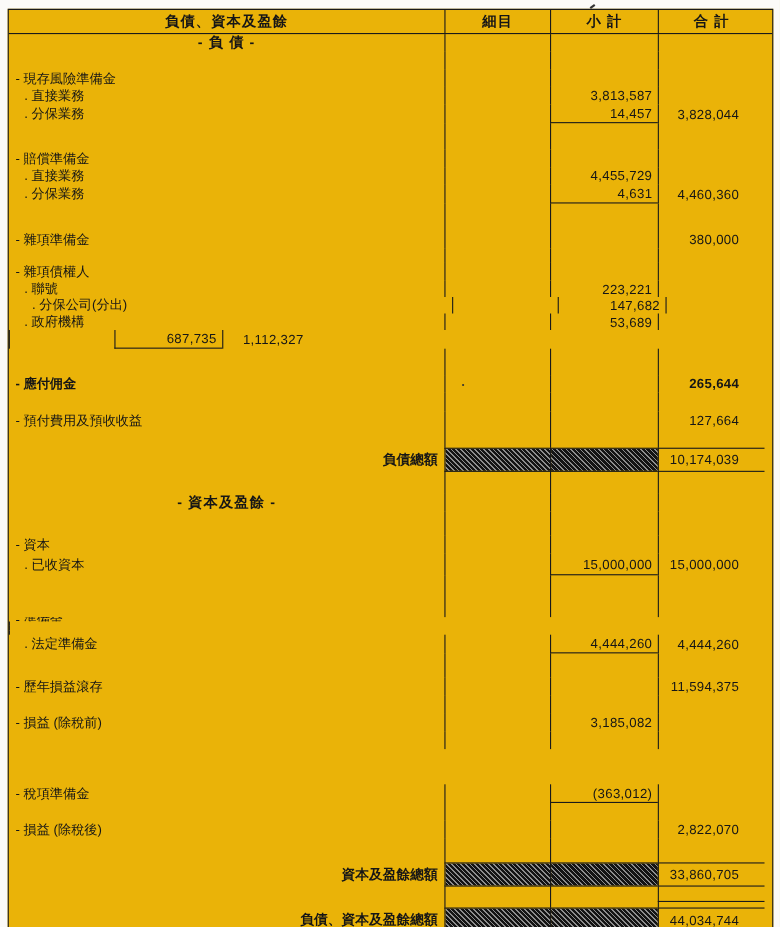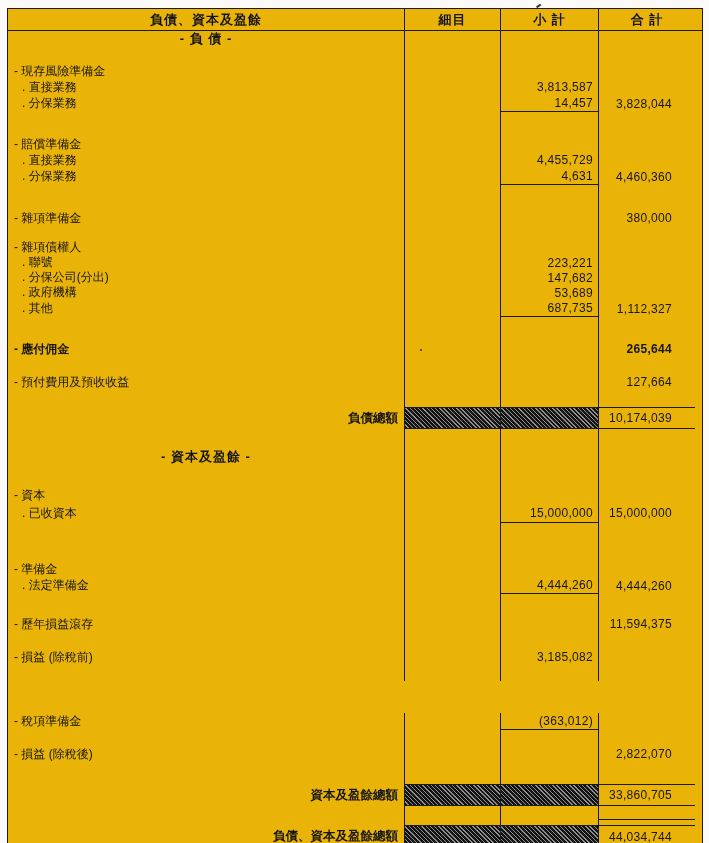--- a/index.html
+++ b/index.html
@@ -135,34 +135,33 @@
           <div class="c c2"></div>
           <div class="c c3 num"></div>
           <div class="c c4 num"></div>
         </div>
         <div class="row" style="height: 15px;">
           <div class="c c1 lv1">. 聯號</div>
           <div class="c c2"></div>
           <div class="c c3 num">223,221</div>
           <div class="c c4 num"></div>
         </div>
-        <div class="row" style="height: 15px;">
+        <div class="row" style="height: 15px; justify-content: flex-end;">
           <div class="c c1 lv1">. 分保公司(分出)</div>
           <div class="c c2"></div>
           <div class="c c3 num">147,682</div>
           <div class="c c4 num"></div>
         </div>
         <div class="row" style="height: 15px;">
           <div class="c c1 lv1">. 政府機構</div>
           <div class="c c2"></div>
           <div class="c c3 num">53,689</div>
           <div class="c c4 num"></div>
         </div>
         <div class="row" style="height: 17px;">
-          <div class="c c1 lv1">. 其他</div>
           <div class="c c2"></div>
           <div class="c c3 num u">687,735</div>
           <div class="c c4 num">1,112,327</div>
         </div>
         <div class="row" style="height: 24px;">
           <div class="c c1"></div>
           <div class="c c2"></div>
           <div class="c c3 num"></div>
           <div class="c c4 num"></div>
         </div>
@@ -225,21 +224,21 @@
           <div class="c c2"></div>
           <div class="c c3 num u">15,000,000</div>
           <div class="c c4 num">15,000,000</div>
         </div>
         <div class="row" style="height: 38px;">
           <div class="c c1"></div>
           <div class="c c2"></div>
           <div class="c c3 num"></div>
           <div class="c c4 num"></div>
         </div>
-        <div class="row" style="height: 16px;">
+        <div class="row" style="height: 16px; flex-direction: column;">
           <div class="c c1 lv0">- 準備金</div>
           <div class="c c2"></div>
           <div class="c c3 num"></div>
           <div class="c c4 num"></div>
         </div>
         <div class="row" style="height: 17px;">
           <div class="c c1 lv1">. 法定準備金</div>
           <div class="c c2"></div>
           <div class="c c3 num u">4,444,260</div>
           <div class="c c4 num">4,444,260</div>

